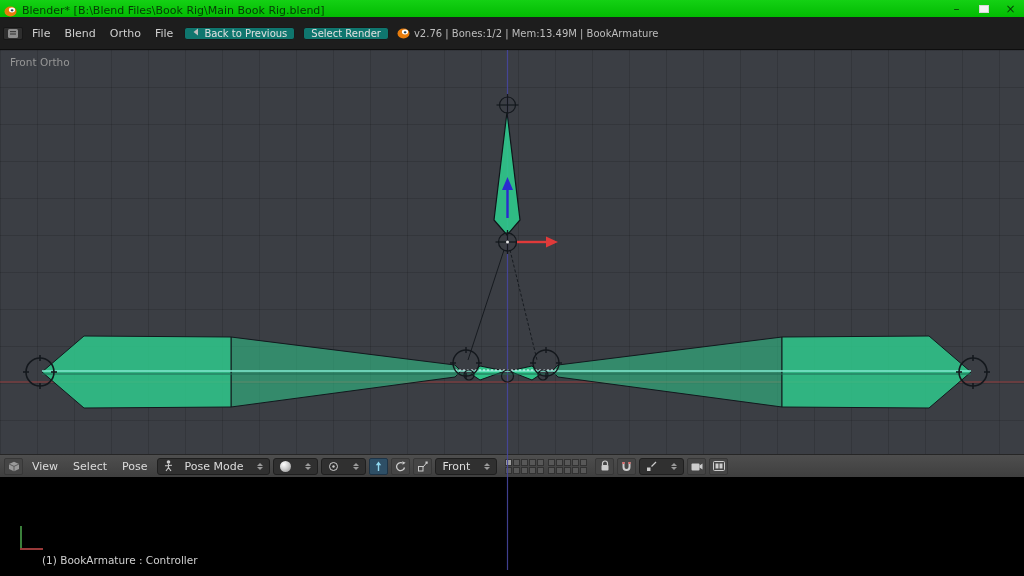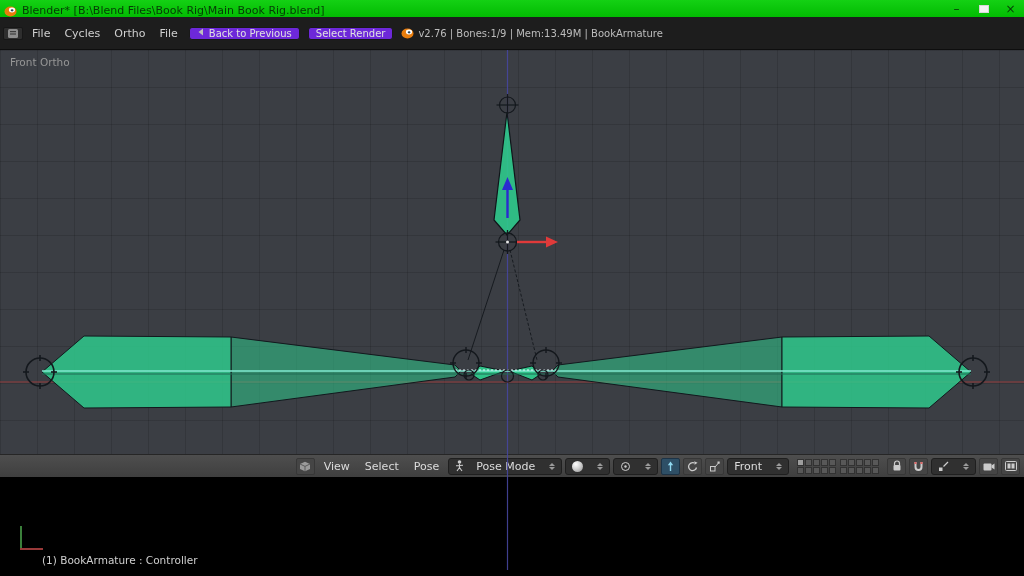--- a/index.html
+++ b/index.html
@@ -13,37 +13,37 @@
                      white-space:nowrap; overflow:hidden; }
   .win-btns { display:flex; height:100%; }
   .win-btn { width:27px; height:100%; display:flex; align-items:center;
              justify-content:center; font-size:12px; color:#063c06; }
   .max-glyph { width:10px; height:8px; background:#f2f2f2; border:1px solid #d7d7d7; }
 
   
   .menubar { height:16px; background:#1d1d1d; border-bottom:1px solid #0e0e0e;
              display:flex; align-items:center; padding:16px 3px; font-size:11px; color:#cfcfcf; }
   .menu-item { padding:0 7px; line-height:15px; }
-  .pill { background:#6d28d9; border:1px solid #191919; border-radius:3px; height:13px;
+  .pill { background:#0f766e; border:1px solid #191919; border-radius:3px; height:13px;
           display:flex; gap:4px; padding:0 7px; font-size:10px;
           color:#e0e0e0; margin:16px 4px; }
   .stats { font-size:10px; color:#bdbdbd; margin-left:4px; white-space:nowrap; }
   .mini-btn { background:#2e2e2e; border:1px solid #171717; border-radius:2px; height:13px;
               display:flex; align-items:center; padding:0 3px; margin-right:2px; }
 
   
   .viewport { position:relative; height:404px; background:#3b3e44;
     background-image:
       repeating-linear-gradient(to right, rgba(0,0,0,.13) 0 1px, transparent 1px 37px),
       repeating-linear-gradient(to bottom, rgba(0,0,0,.13) 0 1px, transparent 1px 37px); }
   .scene { position:absolute; left:0; top:0; }
 
   
   .footer { height:23px; background:linear-gradient(#4e4e4e,#3f3f3f); border-top:1px solid #262626;
-            display:flex; align-items:center; padding:0 4px; gap:3px; font-size:11px; color:#dcdcdc;justify-content:flex-end; }
+            display:flex; align-items:center; padding:0 4px; gap:3px; font-size:11px; color:#dcdcdc; }
   .fmenu { padding:0 6px; }
   .combo { background:#303030; border:1px solid #1f1f1f; border-radius:3px; height:17px;
            display:flex; align-items:center; gap:12px; padding:0 6px; }
   .icon-btn { min-width:19px; height:17px; background:#454545; border:1px solid #373737;
               border-radius:2px; display:flex; align-items:center; justify-content:center; }
   .icon-btn.pressed { background:#2e4f66; border-color:#1d3346; }
   .sphere { width:11px; height:11px; border-radius:50%;
             background:radial-gradient(circle at 35% 30%, #ffffff 0%, #d2d2d2 45%, #8a8a8a 100%); }
   .updown { display:inline-flex; flex-direction:column; gap:1px; margin-left:2px; }
   .updown i { display:block; width:0; height:0; border-left:3px solid transparent; border-right:3px solid transparent; }
@@ -79,38 +79,38 @@
 
 <div class="menubar">
   <span class="mini-btn">
     <svg width="12" height="11" viewBox="0 0 12 11">
       <rect x="1" y="1" width="10" height="9" rx="1.5" fill="#8d8d8d"></rect>
       <rect x="3" y="3" width="6" height="1.2" fill="#3d3d3d"></rect>
       <rect x="3" y="5.4" width="6" height="1.2" fill="#3d3d3d"></rect>
     </svg>
   </span>
   <span class="menu-item">File</span>
-  <span class="menu-item">Cycles</span>
+  <span class="menu-item">Blend</span>
   <span class="menu-item">Ortho</span>
   <span class="menu-item">File</span>
   <span class="pill">
     <svg width="8" height="8" viewBox="0 0 8 8">
       <polygon points="6,0.5 1.5,4 6,7.5" fill="#bdbdbd"></polygon>
     </svg>
     <span>Back to Previous</span>
   </span>
   <span class="pill">
     <span>Select Render</span>
   </span>
   <svg width="13" height="11" viewBox="0 0 13 11" style="margin-left:4px">
     <ellipse cx="6.5" cy="5.5" rx="6" ry="5" fill="#e87d0d"></ellipse>
     <ellipse cx="8" cy="4" rx="3.1" ry="2.4" fill="#ffffff"></ellipse>
     <ellipse cx="8.1" cy="4.3" rx="1.4" ry="1.1" fill="#23435a"></ellipse>
   </svg>
-  <span class="stats">v2.76 | Bones:1/9 | Mem:13.49M | BookArmature</span>
+  <span class="stats">v2.76 | Bones:1/2 | Mem:13.49M | BookArmature</span>
 </div>
 
 <div class="viewport">
   <svg class="scene" width="1024" height="520" viewBox="0 0 1024 520">
 
     <line x1="507.5" y1="0" x2="507.5" y2="520" stroke="#46469e" stroke-width="1.2" opacity="0.9"></line>
     <line x1="0" y1="332" x2="1024" y2="332" stroke="#a03c3c" stroke-width="1.2" opacity="0.9"></line>
 
     <line x1="504" y1="200" x2="468" y2="310" stroke="#171b20" stroke-width="1"></line>
     <line x1="510" y1="200" x2="537" y2="310" stroke="#171b20" stroke-width="1" stroke-dasharray="3 2"></line>

